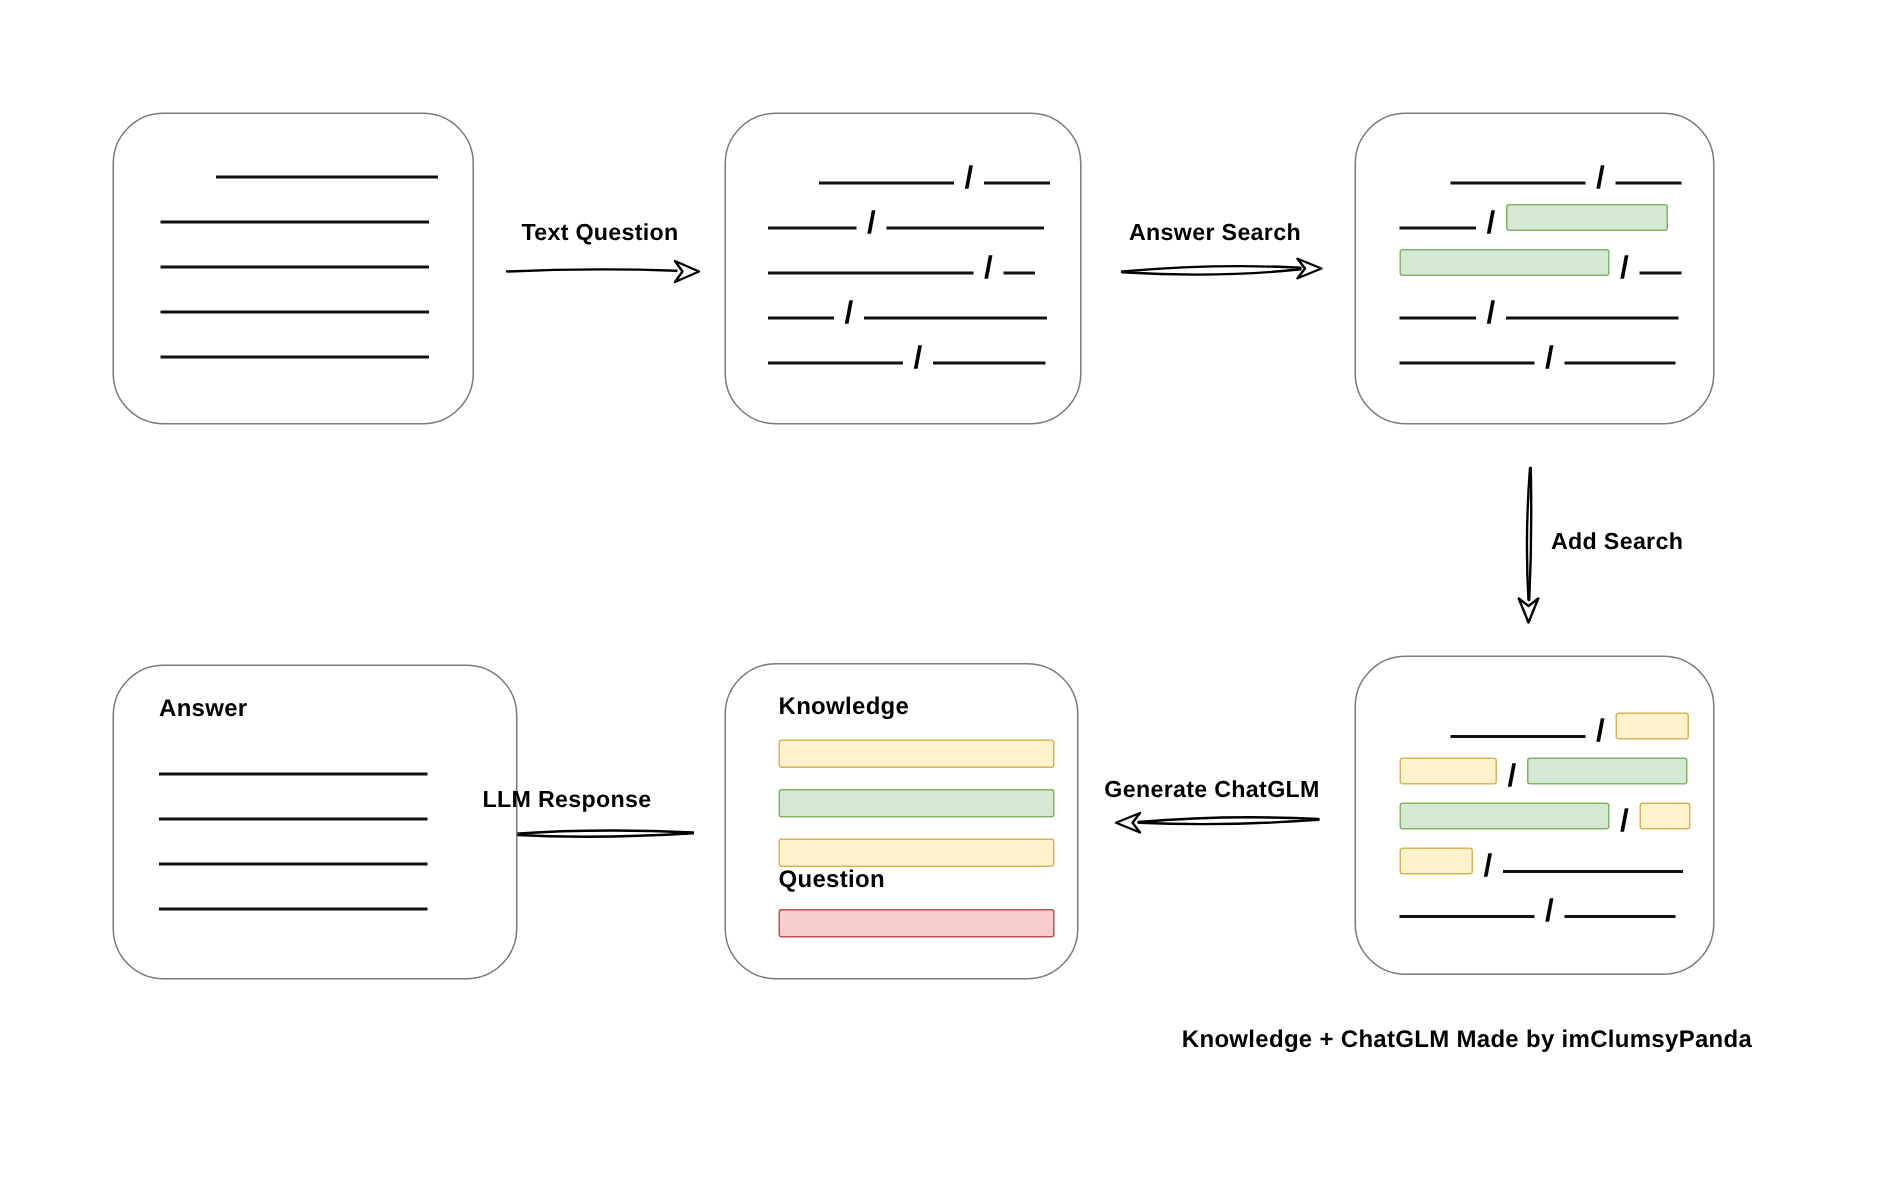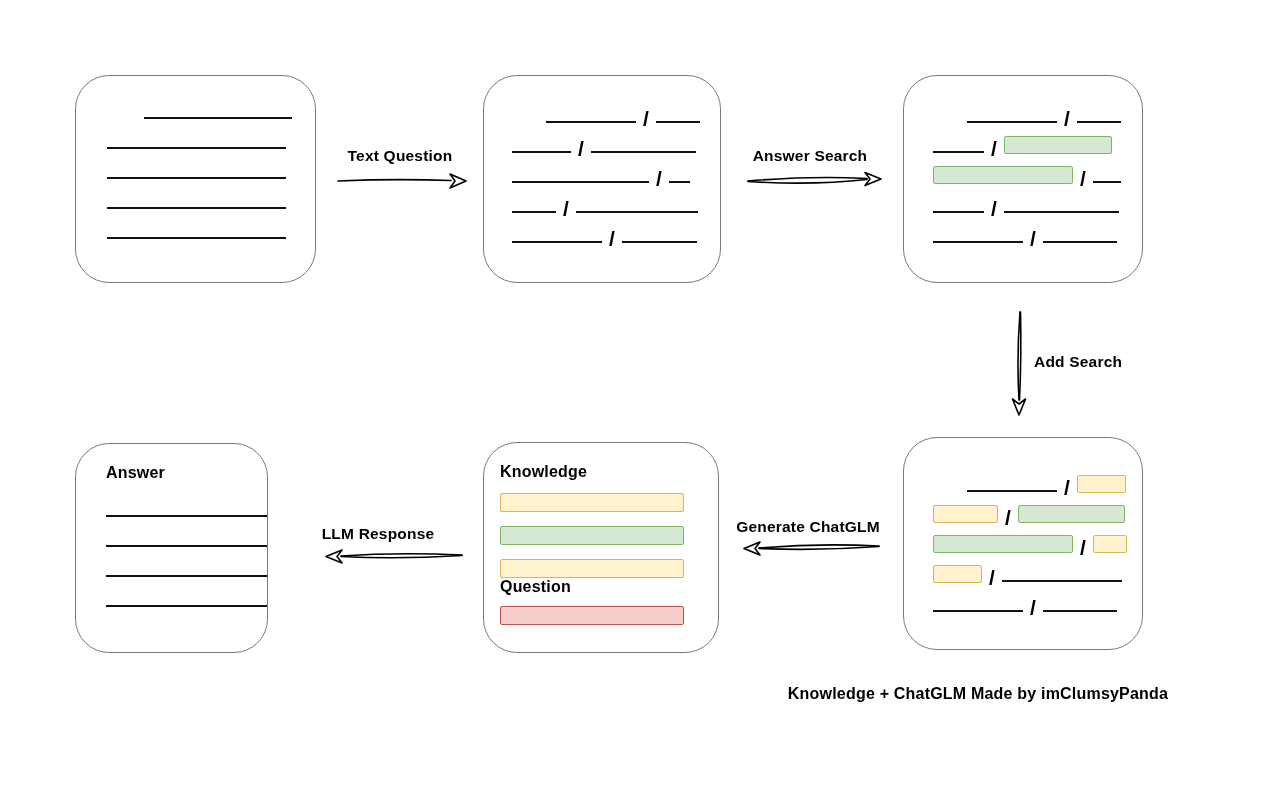--- a/index.html
+++ b/index.html
@@ -166,34 +166,34 @@
           <span class="seg" style="width: 120px;"></span>
         </div>
         <div class="row">
           <span class="seg" style="width: 90px;"></span>
           <span class="slash">/</span>
           <span class="seg" style="width: 74px;"></span>
         </div>
       </div>
   </div>
 
-  <div class="box" style="left:483px;top:442px;width:236px;height:211px;padding:20px 25px 0 16px;">
+  <div class="box" style="left:483px;top:442px;width:236px;height:211px;padding:20px 25px 0 35px;">
     <div class="node-label">Knowledge</div>
     <div class="bars">
         <div class="bar chip-yellow" style="width: 182px;"></div>
         <div class="bar chip-green" style="width: 182px;"></div>
         <div class="bar chip-yellow" style="width: 182px;"></div>
       </div>
     <div class="node-label" style="margin-top:0;">Question</div>
     <div class="bars" style="margin-top:6px;">
         <div class="bar chip-red" style="width: 182px;"></div>
       </div>
   </div>
 
-  <div class="box" style="left:75px;top:443px;width:193px;height:210px;padding:20px 0 0 30px;">
+  <div class="box" style="left:75px;top:443px;width:270px;height:210px;padding:20px 0 0 30px;">
     <div class="node-label">Answer</div>
     <div class="rows" style="margin-top:2px;">
         <div class="row">
           <span class="seg" style="width: 179px;"></span>
         </div>
         <div class="row">
           <span class="seg" style="width: 179px;"></span>
         </div>
         <div class="row">
           <span class="seg" style="width: 179px;"></span>

